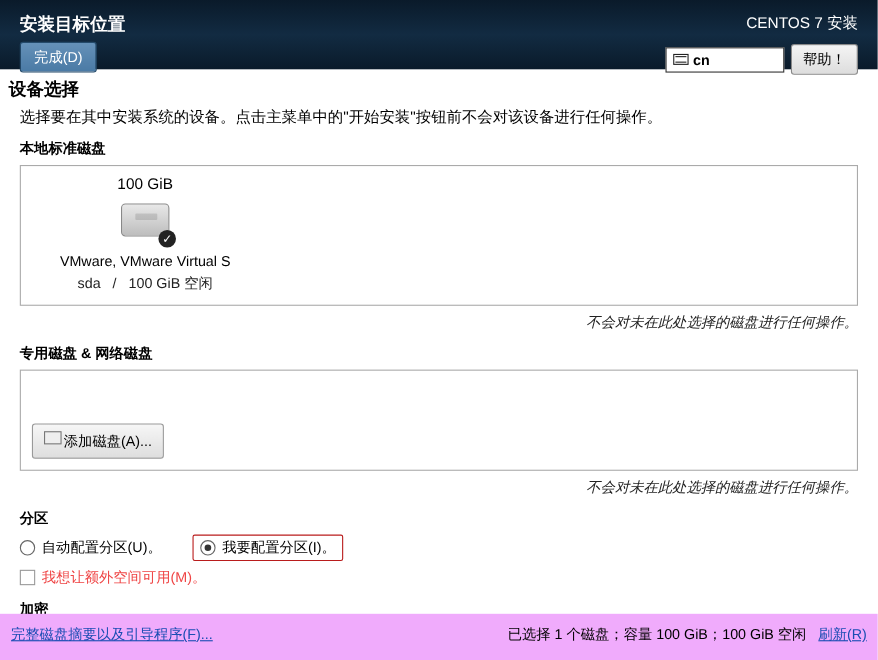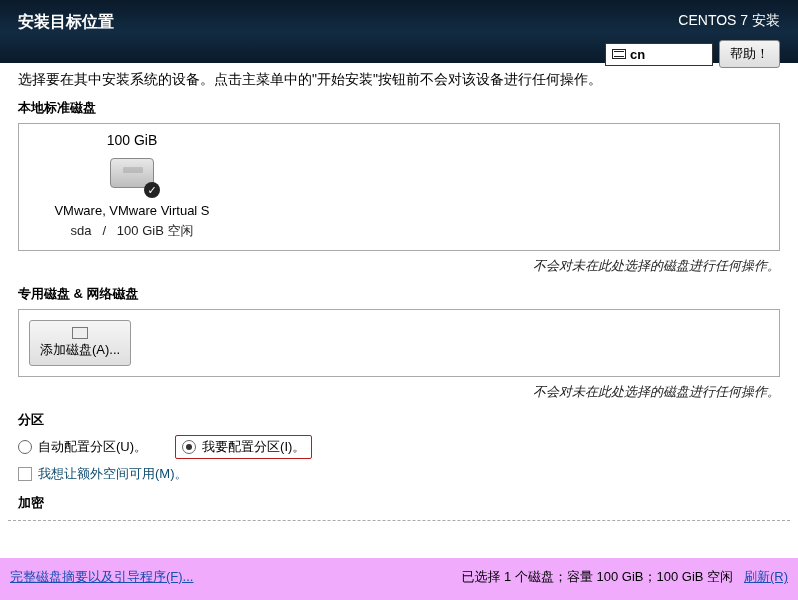--- a/index.html
+++ b/index.html
@@ -23,55 +23,57 @@
 .disk-item { text-align: center; width: 210px; }
 .disk-size { margin-bottom: 4px; font-size: 14px; }
 .disk-icon-wrap { position: relative; display: inline-block; }
 .disk-icon { width: 44px; height: 30px; margin: 6px auto; background: linear-gradient(to bottom, #e8e8e8, #bdbdbd); border: 1px solid #888; border-radius: 4px; position: relative; }
 .disk-icon::after { content: ''; position: absolute; left: 12px; top: 8px; width: 20px; height: 6px; background: rgba(0,0,0,0.12); border-radius: 1px; }
 .check-badge { position: absolute; right: -6px; bottom: -4px; width: 16px; height: 16px; background: #222; border-radius: 50%; display: flex; align-items: center; justify-content: center; color: #fff; font-size: 11px; }
 .disk-name { font-weight: normal; font-size: 13px; margin-top: 6px; }
 .disk-info { font-size: 13px; margin-top: 4px; color: #222; }
 .note { text-align: right; font-style: italic; font-size: 13px; color: #222; margin: 6px 10px 10px 0; }
 .add-disk-panel { border: 1px solid #aaa; margin: 0 10px; padding: 10px; }
-.add-disk-btn { background: linear-gradient(to bottom, #f6f6f6, #dedede); border: 1px solid #999; padding: 6px 10px; border-radius: 3px; font-size: 13px; cursor: pointer; display: inline-flex; flex-direction: column; align-items: center; gap: 2px; }
+.add-disk-btn { background: linear-gradient(to bottom, #f6f6f6, #dedede); border: 1px solid #999; padding: 6px 10px; border-radius: 3px; font-size: 13px; cursor: pointer; display: inline-flex; flex-direction: row; align-items: flex-start; gap: 2px; margin-top: 38px; }
 .add-disk-btn .small-disk { width: 16px; height: 12px; border: 1px solid #777; background: #eee; }
 .storage-title { font-size: 16px; font-weight: bold; margin: 10px 0 4px 0; }
 .subsub { font-size: 13px; font-weight: bold; margin: 2px 0 6px 10px; }
 .opts { margin-left: 10px; display: flex; align-items: center; gap: 28px; }
 .radio-wrap { display: inline-flex; align-items: center; gap: 6px; }
 .radio { width: 14px; height: 14px; border: 1px solid #666; border-radius: 50%; display: inline-flex; align-items: center; justify-content: center; }
 .radio.checked::after { content: ''; width: 6px; height: 6px; background: #333; border-radius: 50%; }
 .highlight { border: 1px solid #b91c1c; padding: 2px 6px; border-radius: 2px; }
 .check-wrap { display: inline-flex; align-items: center; gap: 6px; margin-left: 10px; margin-top: 6px; }
 .checkbox { width: 14px; height: 14px; border: 1px solid #999; }
-.muted { color: #0c4a6e; }
+.muted { color: #ef4444; }
 .dashline { border-top: 1px dashed #aaa; margin: 8px 0 0 0; }
 .footer { position: absolute; left: 0; right: 0; bottom: 0; padding: 10px 10px 14px 10px; display: flex; justify-content: space-between; align-items: center; background: #f0abfc; }
 .link { color: #1a4db3; text-decoration: underline; cursor: pointer; }
 .footer-right { font-size: 13px; }
 </style>
 </head>
 <body>
 
 <div class="header">
   <div class="header-title">安装目标位置</div>
+  <button class="done-btn">完成(D)</button>
   <div class="top-right">
     <div class="installer-name">CENTOS 7 安装</div>
     <div class="ime-row">
       <div class="ime-box">
         <span class="kbd-icon"></span>
         <span class="ime-text">cn</span>
       </div>
       <button class="help-btn">帮助！</button>
     </div>
   </div>
 </div>
 
 <div class="content">
+  <div class="section-title">设备选择</div>
   <div class="section-desc">选择要在其中安装系统的设备。点击主菜单中的"开始安装"按钮前不会对该设备进行任何操作。</div>
 
   <div class="subhead">本地标准磁盘</div>
   <div class="disk-panel">
     <div class="disk-item">
       <div class="disk-size">100 GiB</div>
       <div class="disk-icon-wrap">
         <div class="disk-icon"></div>
         <div class="check-badge">✓</div>
       </div>

